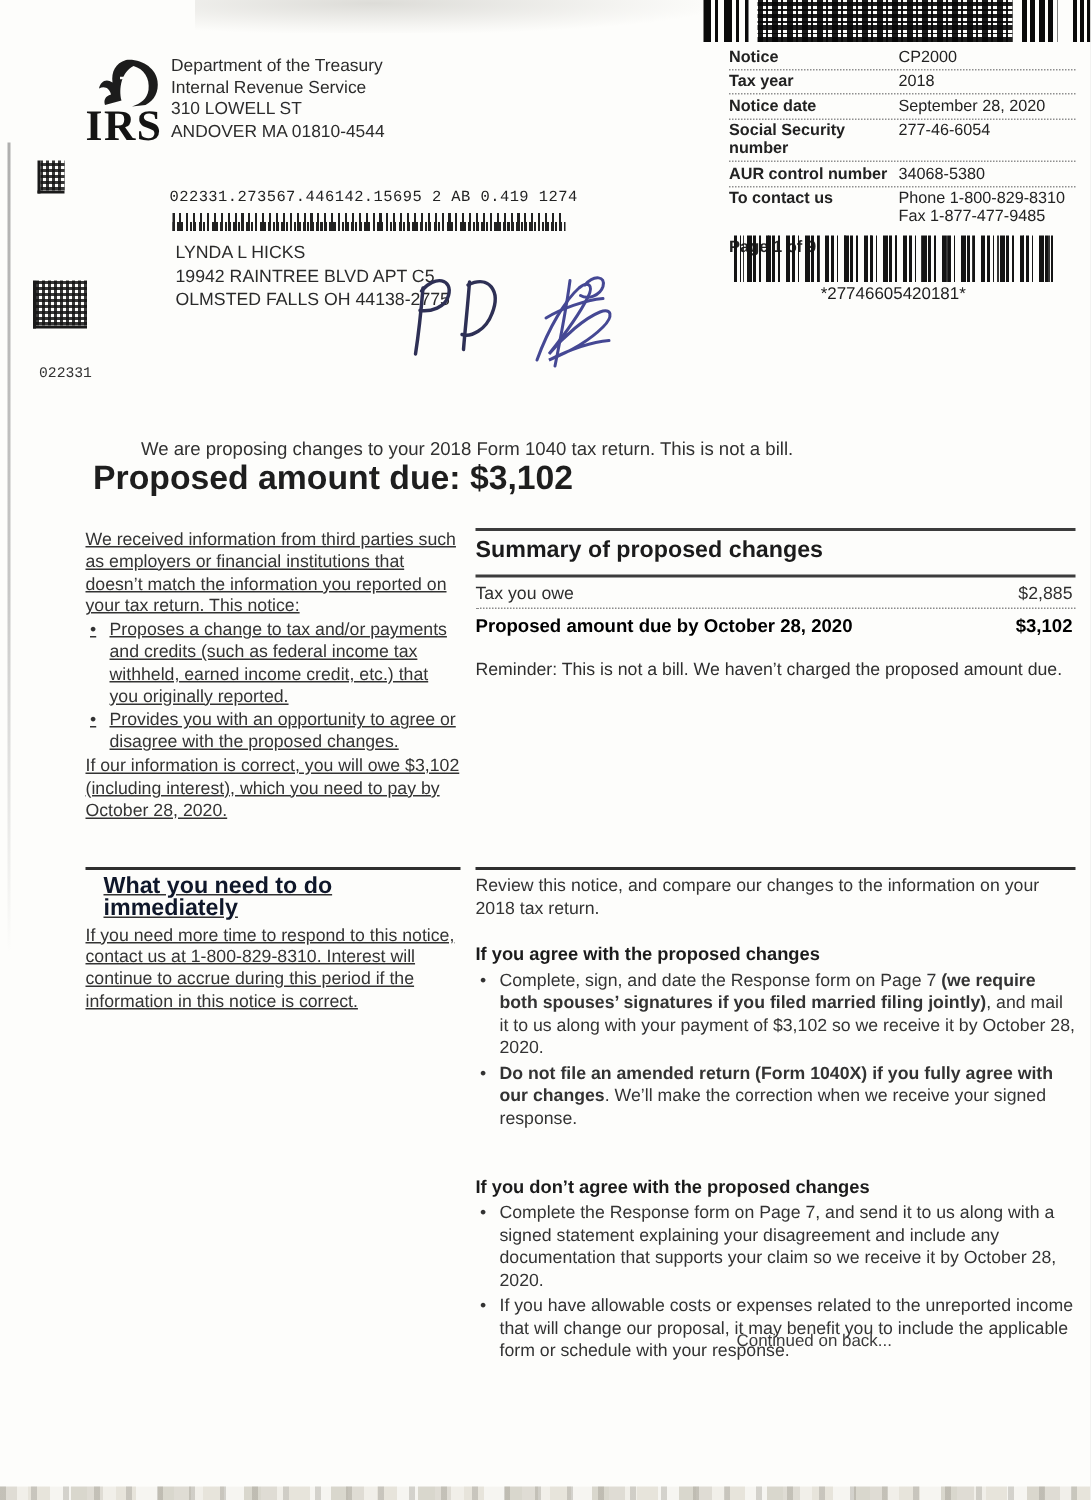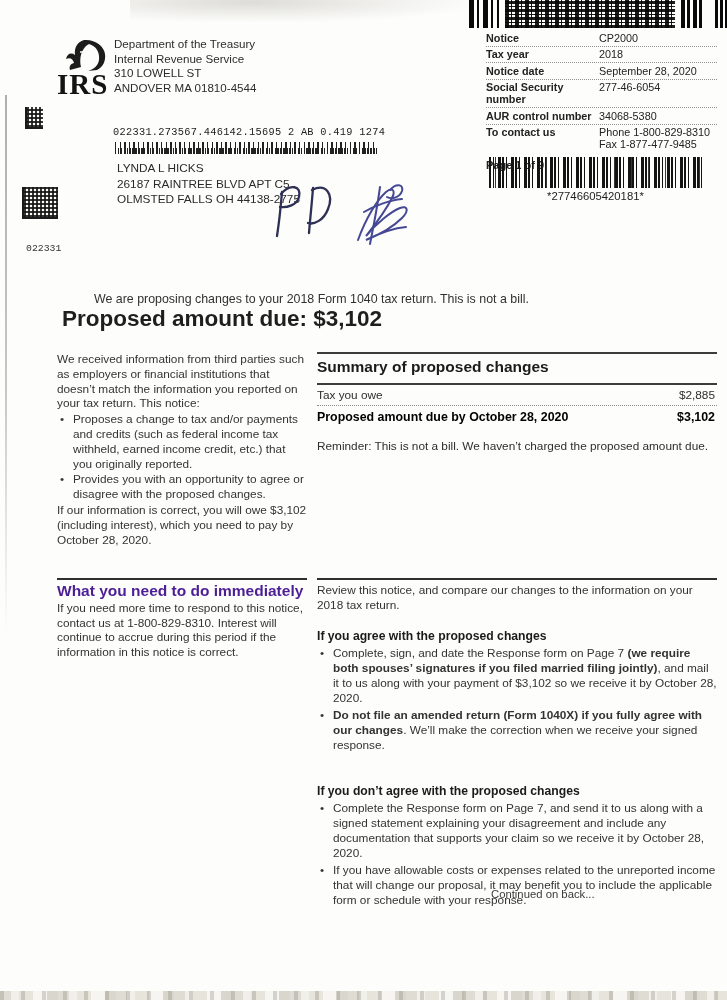--- a/index.html
+++ b/index.html
@@ -56,38 +56,38 @@
     background:
       repeating-linear-gradient(90deg,#141414 0 2px,transparent 2px 4px,#141414 4px 5px,transparent 5px 9px,#141414 9px 12px,transparent 12px 13px),
       repeating-linear-gradient(90deg,transparent 0 6px,rgba(20,20,20,.85) 6px 7px,transparent 7px 17px);}
   .bar1d-label{position:absolute;left:489px;top:190px;width:213px;text-align:center;font-size:11.3px;color:#1d1d1d;}
   .sheet-code{position:absolute;left:26px;top:243px;font-family:"Liberation Mono",monospace;font-size:9.8px;color:#333;text-align:center;}
   
   .intro-line{position:absolute;left:62px;top:292px;font-size:12.4px;color:#313131;margin-left:32px;}
   .big-title{position:absolute;left:62px;top:306px;font-size:22.5px;font-weight:bold;color:#1e1e1e;}
   
   .cols{position:absolute;left:57px;top:352px;width:660px;display:flex;}
-  .col-l{width:250px;margin-right:10px;font-size:11.8px;line-height:14.8px;color:#333;}
+  .col-l{width:250px;margin-right:10px;font-size:11.8px;line-height:14.8px;color:#333;text-decoration:underline;}
   .col-r{width:400px;}
   .bullet{display:flex;margin:1px 0;}
   .bullet .dot{width:13px;padding-left:3px;flex-shrink:0;}
   .bullet .txt{flex:1;}
   .col-l .p2{margin-top:1px;}
   
   .summary{border-top:2px solid #3c3c3c;font-size:11.8px;color:#2e2e2e;}
   .summary-title{font-size:15.5px;font-weight:bold;color:#1b1b1b;padding:4px 0 7px;border-bottom:2px solid #3c3c3c;}
   .sum-row{display:flex;justify-content:space-between;border-bottom:1px dotted #8a8a8a;padding:2.5px 2px 3px 0;}
   .sum-row:first-of-type{margin-top:6px;}
   .sum-total{display:flex;justify-content:space-between;font-weight:bold;font-size:12.4px;padding:4px 2px 0 0;color:#000000;}
   .reminder{margin-top:15px;line-height:15px;}
   
   .band{position:absolute;left:57px;top:578px;width:660px;display:flex;}
   .band .col-l{border-top:2px solid #2f2f2f;padding-top:2px;}
   .band .col-r{border-top:2px solid #2f2f2f;padding-top:3px;font-size:11.8px;line-height:15px;color:#333;}
-  h2{font-size:15.5px;font-weight:bold;color:#4c1d95;margin:2px 0 2px;}
+  h2{font-size:15.5px;font-weight:bold;color:#0f172a;margin:2px 12px 2px;}
   .subhead{font-weight:bold;font-size:12.2px;color:#1b1b1b;margin-top:16px;}
   .col-r .bullet{margin:2px 0;}
   .gap{height:13px;}
   .continued{position:absolute;right:16px;top:888px;width:220px;text-align:left;font-size:11.3px;color:#3a3a3a;}
   .b{font-weight:bold;}
 </style>
 </head>
 <body>
 
 <div class="page">
@@ -145,21 +145,21 @@
     <div class="page-ind">Page 1 of 9</div>
   </div>
 
   <div class="dm dm-small"></div>
   <div class="dm dm-large"></div>
 
   <div class="mailcode">022331.273567.446142.15695 2 AB 0.419 1274</div>
   <div class="postnet"></div>
   <div class="recipient">
     <div>LYNDA L HICKS</div>
-    <div>26187 RAINTREE BLVD APT C5</div>
+    <div>19942 RAINTREE BLVD APT C5</div>
     <div>OLMSTED FALLS OH 44138-2775</div>
   </div>
 
   <svg class="handwriting" width="160" height="78" viewBox="0 0 160 78">
     <g fill="none" stroke="#2e3055" stroke-width="2.3" stroke-linecap="round">
       <path d="M16 16 C15 28 13 47 11 60"></path>
       <path d="M15 18 C24 7 36 10 33 21 C31 29 21 32 14 31"></path>
       <path d="M47 12 C46 26 44 44 43 57"></path>
       <path d="M46 14 C60 7 68 18 62 33 C58 44 48 49 42 47"></path>
     </g>

